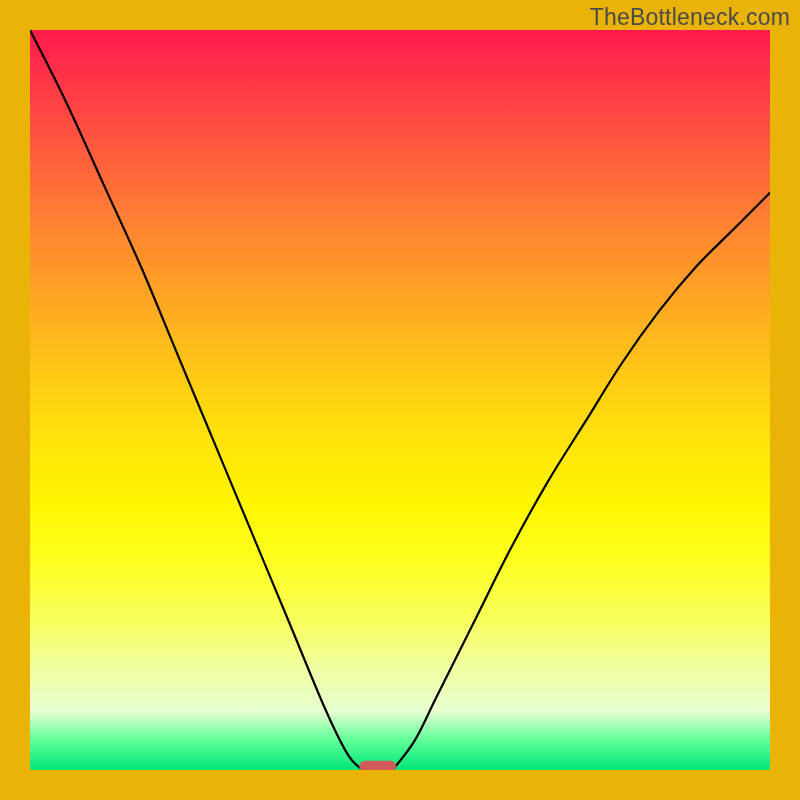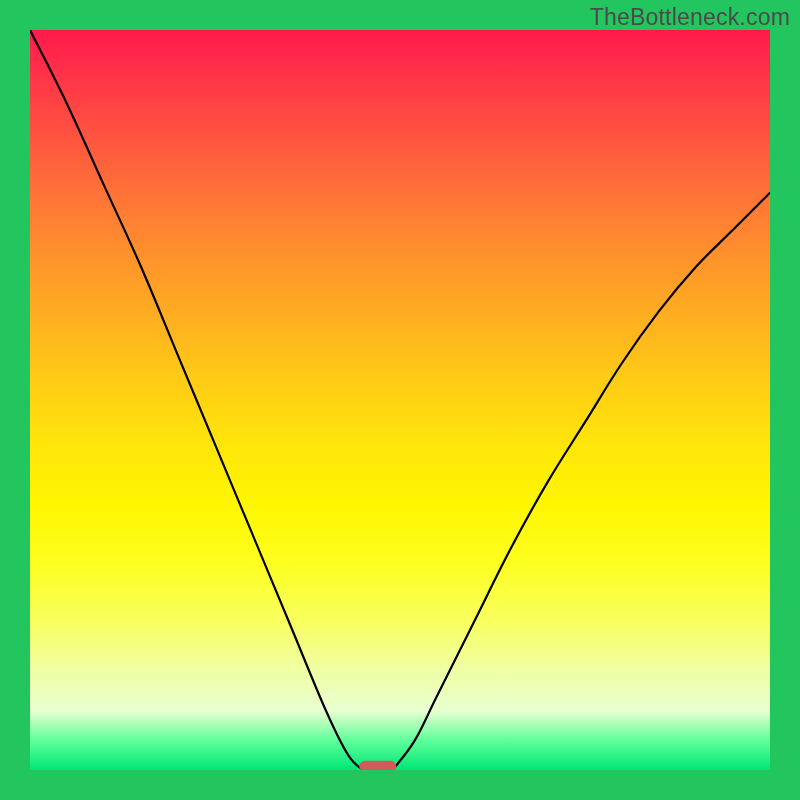--- a/index.html
+++ b/index.html
@@ -10,21 +10,21 @@
     background: #000;
     overflow: hidden;
     font-family: Arial, Helvetica, sans-serif;
   }
   .frame {
     position: absolute;
     left: 0;
     top: 0;
     width: 800px;
     height: 800px;
-    background: #22c55e;
+    background: #eab308;
   }
   .plot-area {
     position: absolute;
     left: 30px;
     top: 30px;
     width: 740px;
     height: 740px;
     background: linear-gradient(to bottom,
       #ff1a4d 0%,
       #ff3b46 8%,

